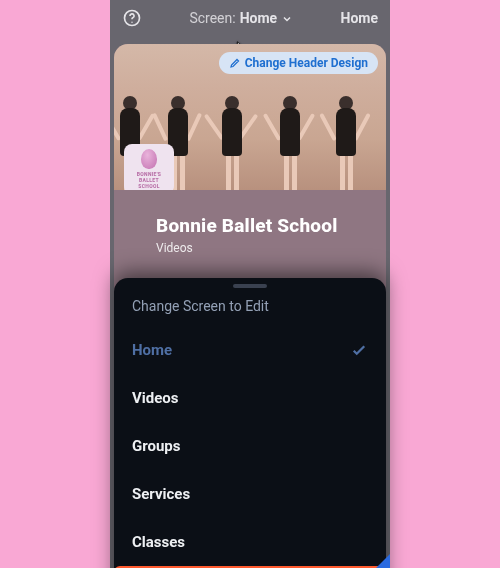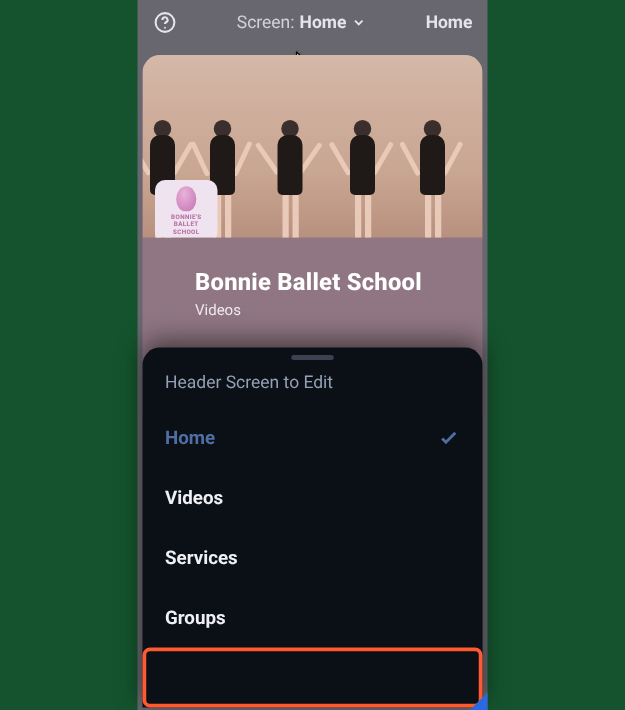--- a/index.html
+++ b/index.html
@@ -1,17 +1,17 @@
 <!DOCTYPE html>
 <html><head>
   <meta charset="utf-8">
   <style>
     * { margin: 0; padding: 0; box-sizing: border-box; font-family: -apple-system, BlinkMacSystemFont, 'Segoe UI', Roboto, sans-serif; }
     body { width: 500px; height: 568px; background: #f0f0f0; display: flex; justify-content: center; align-items: flex-start; overflow: hidden; }
-    .outer-frame { width: 500px; height: 568px; background: #14532d; position: relative; padding: 14px; }
+    .outer-frame { width: 500px; height: 568px; background: #f9a8d4; position: relative; padding: 14px; }
     .phone-frame { position: absolute; left: 110px; top: 0; width: 280px; height: 568px; background: #68666e; border-radius: 0; overflow: hidden; }
     .top-bar { height: 36px; display: flex; align-items: center; justify-content: space-between; padding: 0 12px; color: #e5e4e8; font-weight: 600; font-size: 14px; }
     .help-circle { width: 20px; height: 20px; display: flex; align-items: center; justify-content: center; }
     .screen-select { display: flex; align-items: center; gap: 4px; position: relative; }
     .screen-label-prefix { font-weight: 400; opacity: .85; }
     .screen-label-value { font-weight: 700; }
     .chevron { width: 12px; height: 12px; }
     .cursor-pointer { position: absolute; top: 30px; left: 50%; transform: translateX(-50%); width: 22px; height: 22px; }
     .cursor-pointer svg { filter: drop-shadow(0 0 1px rgba(0,0,0,.4)); }
     .done-btn { font-weight: 700; }
@@ -96,54 +96,65 @@
             <div class="arm" style="left:32px; transform:rotate(30deg);"></div>
             <div class="leg l"></div>
             <div class="leg r"></div>
           </div>
         <div class="dancer" style="left:214px;">
             <div class="arm" style="left:-2px; transform:rotate(-28deg);"></div>
             <div class="arm" style="left:32px; transform:rotate(28deg);"></div>
             <div class="leg l"></div>
             <div class="leg r"></div>
           </div>
+        <div class="change-pill">
+          <span class="pencil">
+            <svg viewBox="0 0 24 24" width="12" height="12" fill="none" stroke="#1f6fd0" stroke-width="2.5">
+                <path d="M4 20l4-1 11-11-3-3L5 16l-1 4z"></path>
+              </svg>
+          </span>
+          <span>Change Header Design</span>
+        </div>
         <div class="school-logo">
           <div class="ball"></div>
           <div>BONNIE'S</div>
           <div>BALLET</div>
           <div>SCHOOL</div>
         </div>
       </div>
       <div class="card-title-wrap">
         <div class="card-title">Bonnie Ballet School</div>
         <div class="card-sub">Videos</div>
       </div>
     </div>
   </div>
 
   <div class="sheet">
     <div class="sheet-handle"></div>
-    <div class="sheet-title">Header Screen to Edit</div>
+    <div class="sheet-title">Change Screen to Edit</div>
     <ul class="sheet-list">
       <li class="sheet-item active">
         <span>Home</span>
         <span class="check">
           <svg viewBox="0 0 24 24" width="18" height="18" fill="none" stroke="#4f6fa4" stroke-width="3">
               <path d="M5 13l4 4 10-10"></path>
             </svg>
         </span>
       </li>
       <li class="sheet-item">
         <span>Videos</span>
       </li>
       <li class="sheet-item">
+        <span>Groups</span>
+      </li>
+      <li class="sheet-item">
         <span>Services</span>
       </li>
       <li class="sheet-item">
-        <span>Groups</span>
+        <span>Classes</span>
       </li>
       <li class="sheet-item highlight">
         
       </li>
     </ul>
   </div>
 
   <div class="corner-triangle"></div>
 </div>
 

